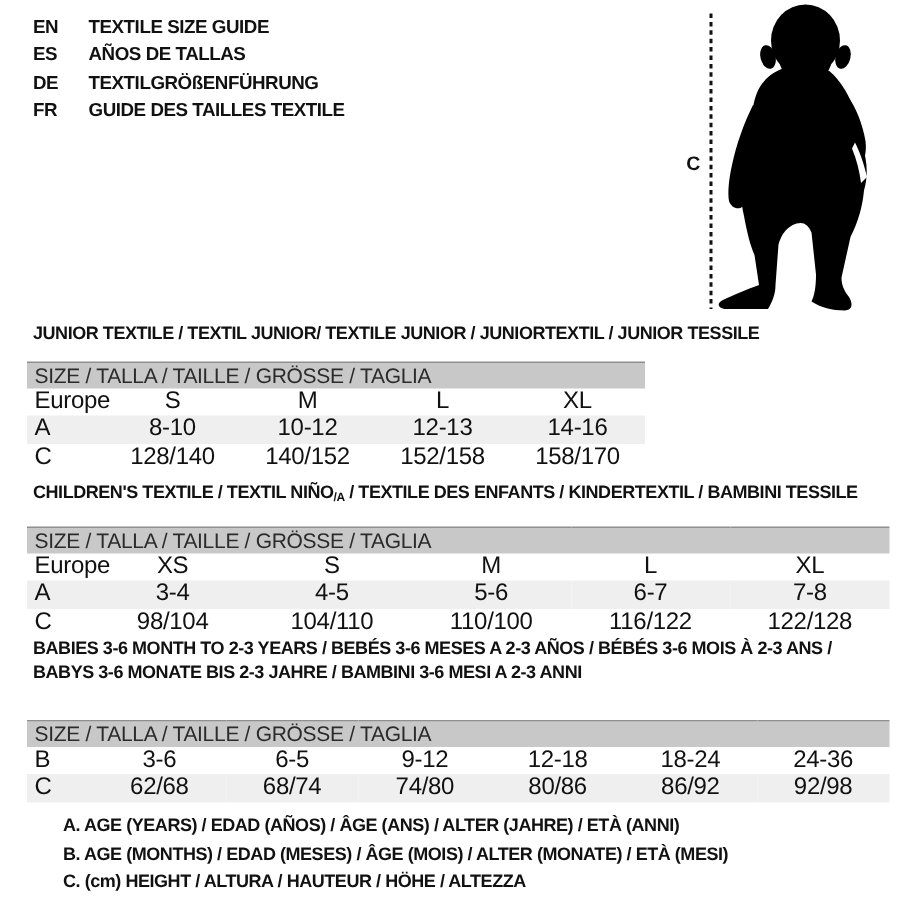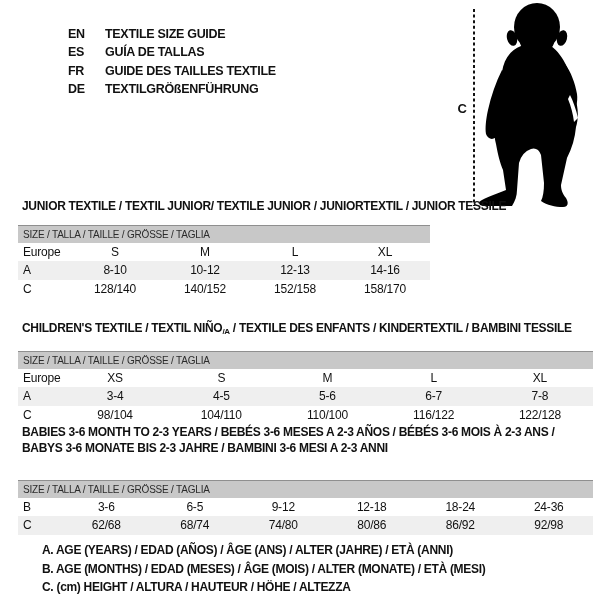--- a/index.html
+++ b/index.html
@@ -5,83 +5,83 @@
   * { margin:0; padding:0; box-sizing:border-box; }
   html,body { width:600px; height:600px; background:#fff; }
   body {
     position:relative;
     font-family:"Liberation Sans", sans-serif;
     color:#111;
     overflow:hidden;
   }
 
   
-  .lang-block { position:absolute; left:22px; top:25px;margin-left:46px; }
+  .lang-block { position:absolute; left:22px; top:9px; }
   .lang-row { display:flex; font-weight:bold; font-size:12.5px; line-height:18.4px; letter-spacing:-0.3px; }
   .lang-code { width:37px; flex:0 0 37px; }
 
   
   .figure { position:absolute; left:440px; top:0; width:160px; height:215px; }
   .figure svg { position:absolute; left:0; top:0; }
   .height-label {
     position:absolute; left:14px; top:101px; width:16px;
     font-size:13px; font-weight:bold; text-align:center; letter-spacing:-0.3px;
   }
 
   
   .size-section { position:absolute; left:18px; }
-  .s1 { top:199px; width:412px; }
+  .s1 { top:215px; width:412px; }
   .s2 { top:321px; width:575px; }
   .s3 { top:424px; width:575px; }
 
   .tbl-title {
     font-size:12px; font-weight:bold; line-height:14px;
     letter-spacing:-0.3px; padding-left:4px; white-space:nowrap;
   }
   .s3 .tbl-title { line-height:16px; white-space:normal; }
   .s1 .tbl-title, .s2 .tbl-title { margin-bottom:12px; }
   .s3 .tbl-title { margin-bottom:24px; }
   .tbl-title .sub { font-size:8px; vertical-align:-2px; }
 
   table { width:100%; border-collapse:collapse; table-layout:fixed; }
   col.lblcol1 { width:52px; }
   col.lblcol2 { width:44px; }
 
   th.band {
     background:#c8c8c8; border-top:1px solid #8f8f8f;
-    height:17px; font-size:10px; font-weight:normal; color:#2b2b2b;
+    height:17px; font-size:14px; font-weight:normal; color:#2b2b2b;
     text-align:left; padding-left:5px; letter-spacing:-0.2px; white-space:nowrap;
   }
-  td { height:18.5px; font-size:12px; text-align:center; letter-spacing:-0.2px;margin-top:24px; }
+  td { height:18.5px; font-size:16px; text-align:center; letter-spacing:-0.2px;margin-top:24px; }
   td.lbl { text-align:left; padding-left:5px; }
   tr.alt td { background:#efefef; }
 
   
   .footnotes { position:absolute; left:22px; top:541px;margin-left:20px; }
   .footnote { font-size:12px; font-weight:bold; line-height:18.6px; letter-spacing:-0.3px; white-space:nowrap; }
 </style>
 </head>
 <body>
 
 <div class="lang-block">
   <div class="lang-row">
     <span class="lang-code">EN</span>
     <span class="lang-title">TEXTILE SIZE GUIDE</span>
   </div>
   <div class="lang-row">
     <span class="lang-code">ES</span>
-    <span class="lang-title">GUÍA DE TALLAS</span>
+    <span class="lang-title">AÑOS DE TALLAS</span>
+  </div>
+  <div class="lang-row">
+    <span class="lang-code">DE</span>
+    <span class="lang-title">TEXTILGRÖßENFÜHRUNG</span>
   </div>
   <div class="lang-row">
     <span class="lang-code">FR</span>
     <span class="lang-title">GUIDE DES TAILLES TEXTILE</span>
-  </div>
-  <div class="lang-row">
-    <span class="lang-code">DE</span>
-    <span class="lang-title">TEXTILGRÖßENFÜHRUNG</span>
   </div>
 </div>
 
 <div class="figure">
   <span class="height-label">C</span>
   <svg width="160" height="215" viewBox="0 0 160 215" aria-hidden="true">
     <line x1="34" y1="9" x2="34" y2="206" stroke="#111" stroke-width="2" stroke-dasharray="3 2.6"></line>
     <g fill="#000">
 
       <ellipse cx="97" cy="27" rx="23" ry="24"></ellipse>

